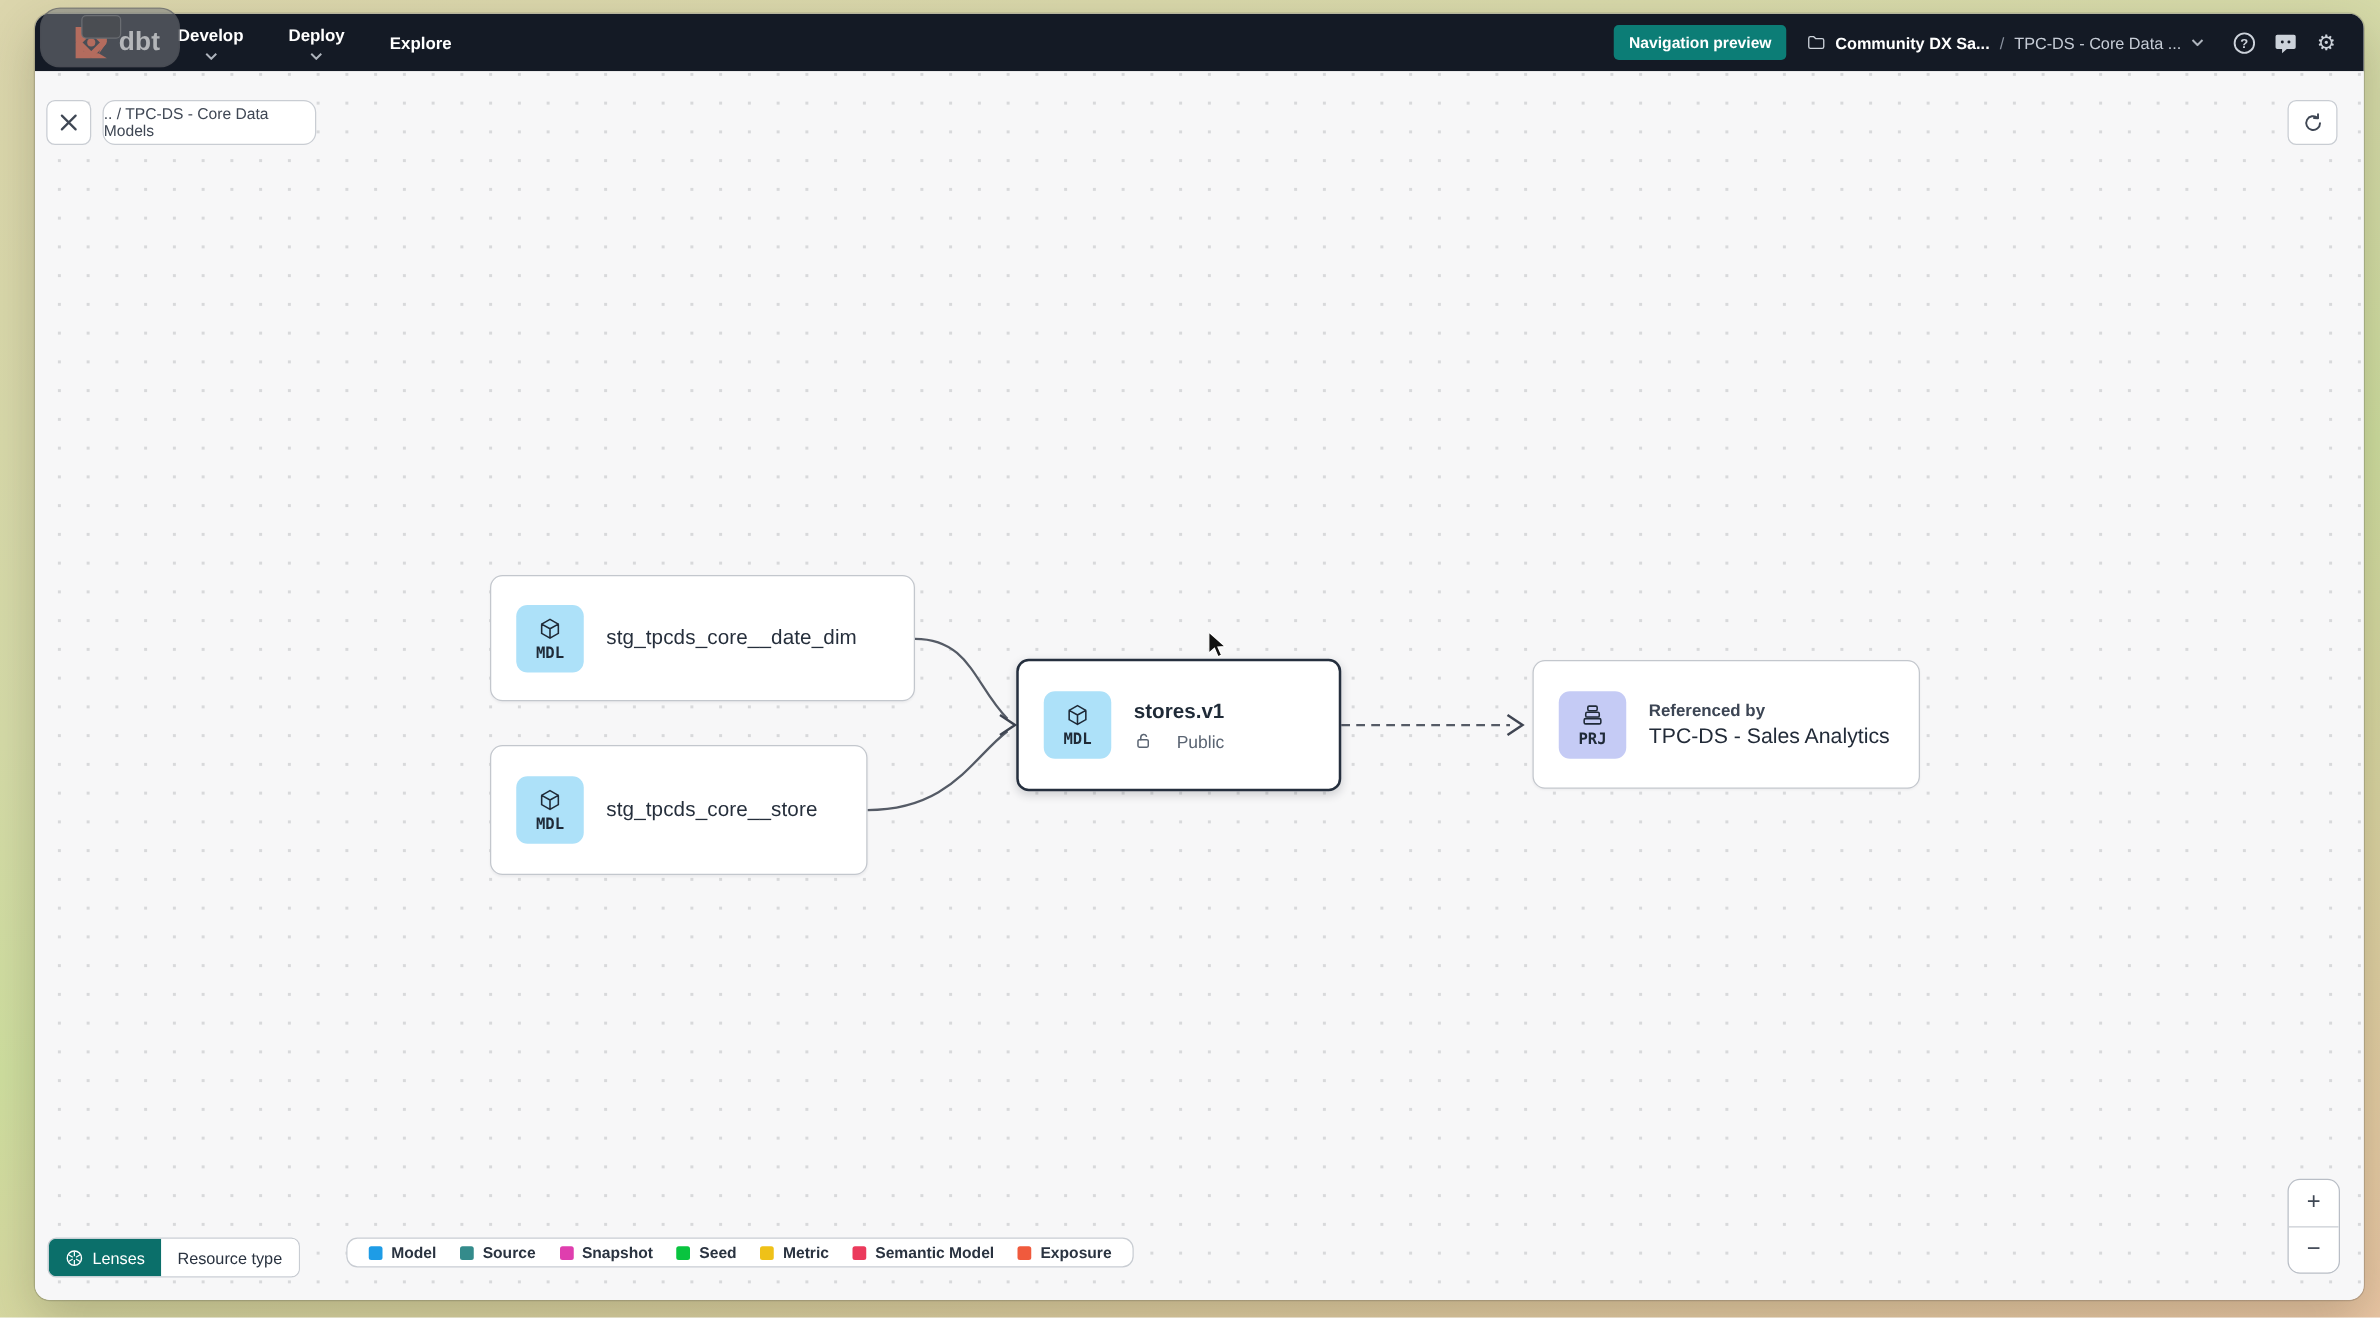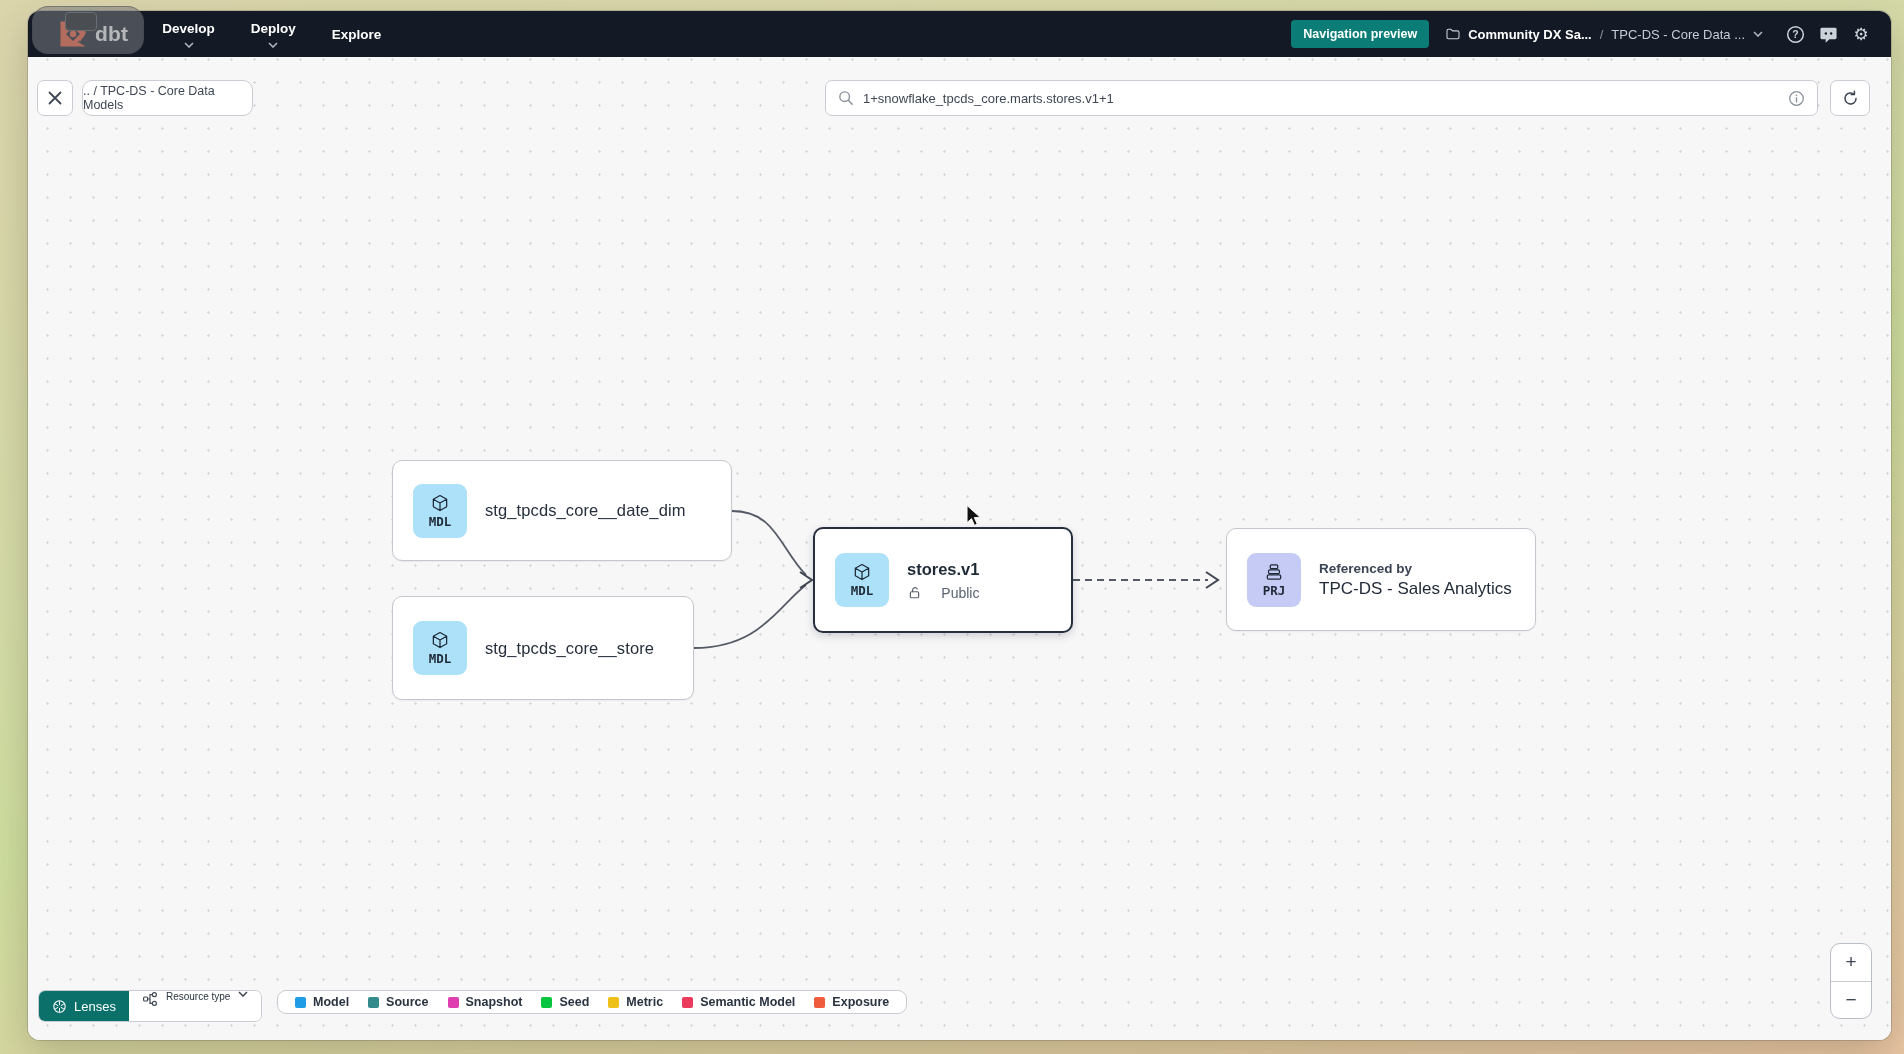--- a/index.html
+++ b/index.html
@@ -8,21 +8,21 @@
   body { background: linear-gradient(165deg, #dcd6ad 0%, #d5dba8 38%, #cede9f 55%, #eac6a4 100%); position:relative; }
 
   
   .window { position:absolute; left:28px; top:11px; width:1863px; height:1029px;
     border-radius:12px; overflow:hidden; background:#f7f7f8;
     box-shadow:0 0 0 1px rgba(40,40,40,.18), 0 14px 40px rgba(60,50,30,.25); }
 
   
   .navbar { height:46px; background:#141a25; display:flex; align-items:center;
     padding:0 20px 0 30px; color:#fff; }
-  .logo { display:flex; align-items:center; gap:7px; margin-right:34px; cursor:pointer; }
+  .logo { display:flex; align-items:center; gap:7px; margin-right:14px; cursor:pointer; }
   .logo-text { font-size:21px; font-weight:700; letter-spacing:.2px; color:#fff; }
   .menu { display:flex; align-items:center; gap:36px; }
   .menu-item { display:flex; align-items:center; gap:6px; font-size:13.5px; font-weight:700; color:#fff; cursor:pointer;flex-direction:column; }
   .chev { width:10px; height:6px; }
   .nav-spacer { flex:1; }
   .nav-right { display:flex; align-items:center; gap:16px; }
   .preview-badge { background:#0c7d76; color:#fff; font-size:12.5px; font-weight:700;
     padding:7px 12px; border-radius:4px; cursor:pointer; }
   .crumbs { display:flex; align-items:center; gap:8px; }
   .crumb-proj { display:flex; align-items:flex-end; gap:7px; font-size:13px; font-weight:700; color:#fff; cursor:pointer; }
@@ -63,22 +63,22 @@
   .node-kicker { font-size:13.5px; color:#3c4554; font-weight:600; }
   .node-big { font-size:17px; color:#222b38; font-weight:500; margin-top:3px; }
 
   svg.edges { position:absolute; left:0; top:0; width:100%; height:100%; pointer-events:none; }
 
   
   .lens-group { position:absolute; left:10px; top:933px; height:32px; display:flex;
     border-radius:7px; overflow:hidden; border:1px solid #c9cdd3; background:#fff; }
   .lens-btn { background:#0b6f6a; color:#fff; display:flex; align-items:center; gap:7px;
     padding:0 13px; font-size:13px; font-weight:400; cursor:pointer; }
-  .rtype-btn { display:flex; align-items:flex-start; gap:8px; padding:0 13px; font-size:10px;
-    color:#2a3340; font-weight:500; cursor:pointer; background:#fff; }
+  .rtype-btn { display:flex; align-items:flex-end; gap:8px; padding:0 13px; font-size:13px;
+    color:#2a3340; font-weight:500; cursor:pointer; background:#fff;flex-direction:column; }
   .legend { position:absolute; left:249px; top:933px; height:24px; background:#fff;
     border:1px solid #c9cdd3; border-radius:9px; display:flex; align-items:center;
     gap:19px; padding:0 17px; }
   .legend-item { display:flex; align-items:center; gap:7px; font-size:12.5px; font-weight:600; color:#2a3340; }
   .legend-swatch { width:11px; height:11px; border-radius:2px; }
   .zoomctrl { position:absolute; left:1802px; top:886px; width:42px; height:76px; background:#fff;
     border:1px solid #b9bec6; border-radius:10px; display:flex; flex-direction:column; overflow:hidden; }
   .zoomctrl .zbtn { flex:1; display:flex; align-items:center; justify-content:center;
     font-size:19px; color:#3f4754; cursor:pointer; }
   .zoomctrl .zbtn:first-child { border-bottom:1px solid #c9cdd3; }
@@ -183,32 +183,20 @@
     </svg>
 
     <div class="tool close-btn">
       <svg width="16" height="16" viewBox="0 0 16 16">
         <path class="icon-dark" d="M2.5 2.5 L13.5 13.5 M13.5 2.5 L2.5 13.5"></path>
       </svg>
     </div>
 
     <div class="tool path-chip">.. / TPC-DS - Core Data Models</div>
 
-    <div class="tool search-wrap">
-      <svg width="16" height="16" viewBox="0 0 18 18">
-        <circle cx="7.5" cy="7.5" r="5.4" fill="none" stroke="#8a919c" stroke-width="1.6"></circle>
-        <line x1="11.6" y1="11.6" x2="16" y2="16" stroke="#8a919c" stroke-width="1.6" stroke-linecap="round"></line>
-      </svg>
-      <input type="text" value="1+snowflake_tpcds_core.marts.stores.v1+1" style="">
-      <svg width="17" height="17" viewBox="0 0 20 20">
-        <circle cx="10" cy="10" r="8" fill="none" stroke="#8a919c" stroke-width="1.5"></circle>
-        <circle cx="10" cy="6.2" r="1" fill="#8a919c"></circle>
-        <line x1="10" y1="9" x2="10" y2="14" stroke="#8a919c" stroke-width="1.6" stroke-linecap="round"></line>
-      </svg>
-    </div>
 
     <div class="tool refresh-btn">
       <svg width="17" height="17" viewBox="0 0 20 20">
         <path class="icon-dark" d="M16.5 10 a6.5 6.5 0 1 1 -2.2 -4.9"></path>
         <path class="icon-dark" d="M14.6 1.6 L14.6 5.4 L10.8 5.2"></path>
       </svg>
     </div>
 
     <div class="node" style="left:364px; top:403px; width:340px; height:101px;">
       <div class="res-badge mdl">

